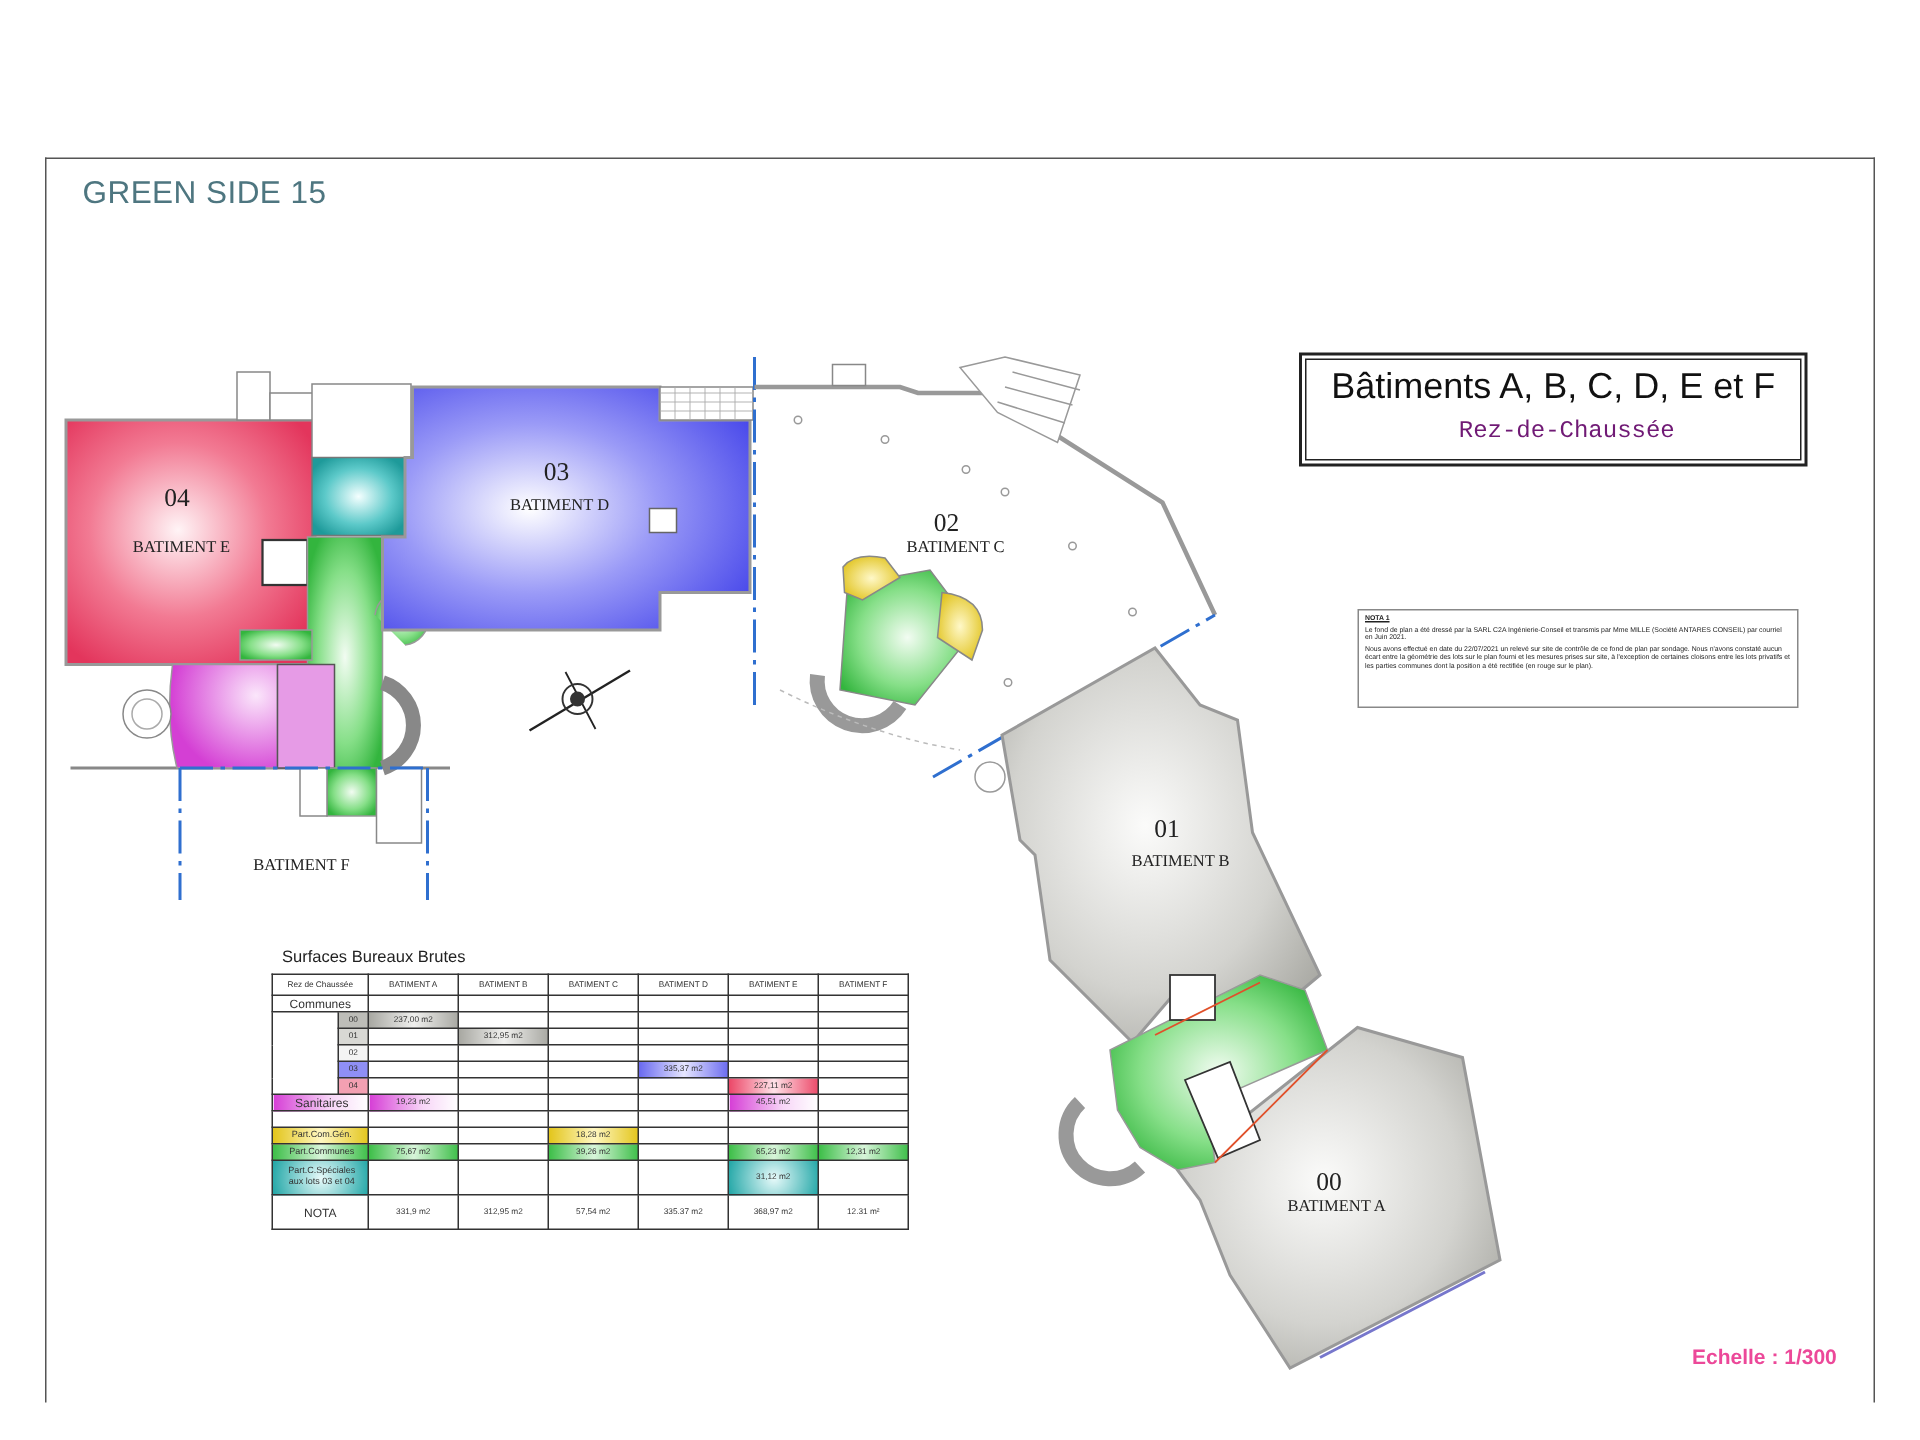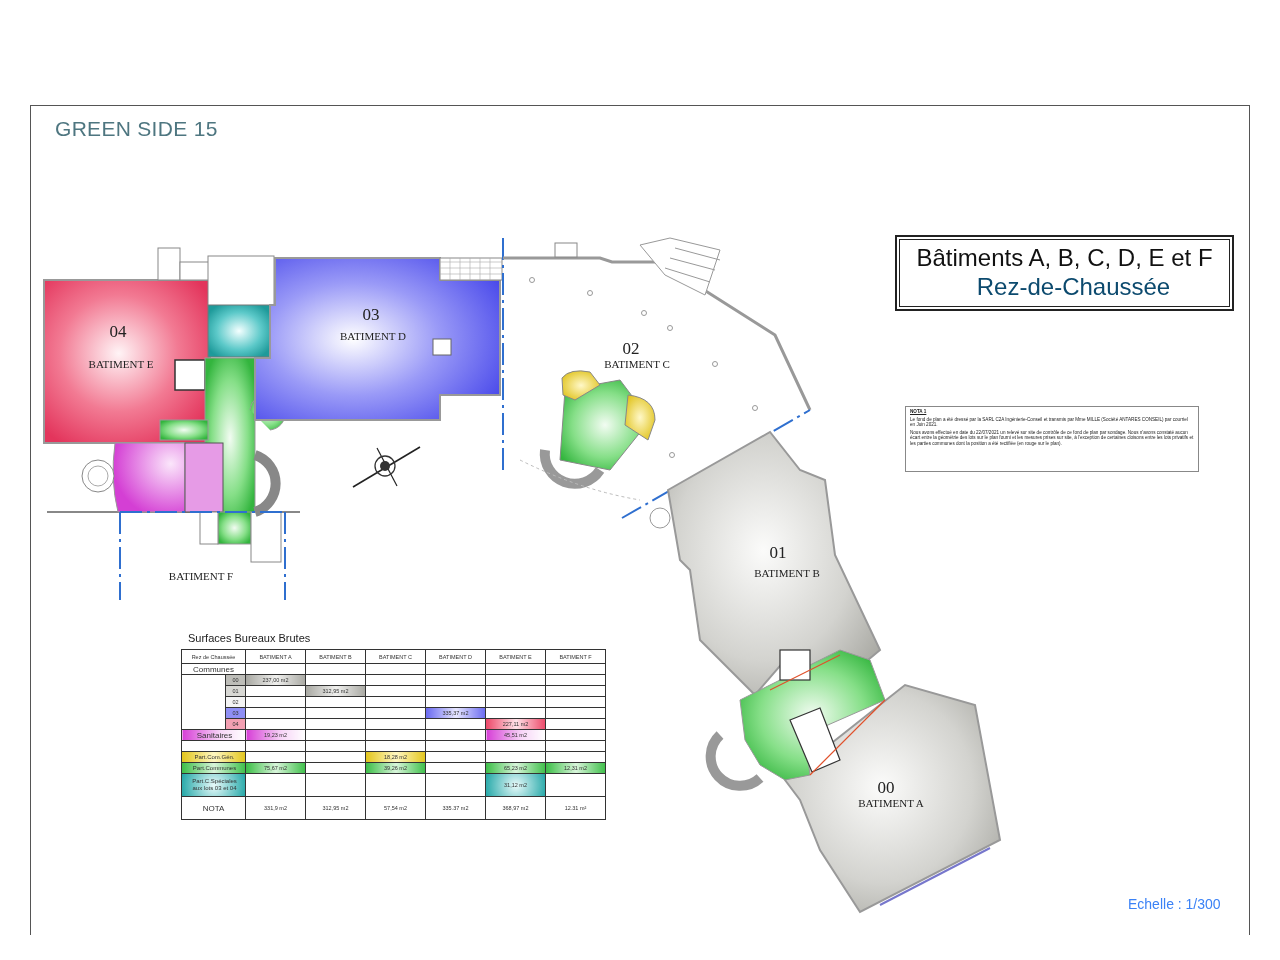--- a/index.html
+++ b/index.html
@@ -1,27 +1,27 @@
 <!DOCTYPE html>
 <html><head>
 <meta charset="utf-8">
 <style>
   html, body { margin:0; padding:0; background:#ffffff; }
   body { width:1280px; height:960px; position:relative; overflow:hidden; font-family:"Liberation Sans", sans-serif; }
   .frame { position:absolute; left:30px; top:105px; width:1220px; height:830px; border-top:1.5px solid #555; border-left:1.5px solid #555; border-right:1.5px solid #555; box-sizing:border-box; }
   .project-title { position:absolute; left:55px; top:117px; font-size:21px; color:#4e7680; letter-spacing:0.3px;text-align:right; }
   .plan-svg { position:absolute; left:0; top:0; }
-  .title-box { position:absolute; left:895px; top:235px; width:339px; height:76px; border:2px solid #222; box-sizing:border-box; padding:2px; }
+  .title-box { position:absolute; left:866px; top:235px; width:339px; height:76px; border:2px solid #222; box-sizing:border-box; padding:2px; }
   .title-box-inner { border:1px solid #222; width:100%; height:100%; box-sizing:border-box; text-align:center; }
   .title-line1 { font-size:24px; color:#111; margin-top:4px; line-height:28px; }
-  .title-line2 { font-size:24px; color:#0c4a6e; line-height:30px; padding-left:18px; }
+  .title-line2 { font-size:16px; color:#701a75; line-height:30px; padding-left:18px;font-family:Liberation Mono, monospace; }
   .nota { position:absolute; left:905px; top:406px; width:294px; height:66px; border:1px solid #888; box-sizing:border-box; padding:2px 4px; font-size:4.6px; line-height:5.6px; color:#222; }
   .nota .nota-head { text-decoration:underline; font-weight:bold; }
   .nota p { margin:2px 0 2px 0; }
-  .scale { position:absolute; left:1128px; top:896px; font-size:14px; color:#3b82f6; }
+  .scale { position:absolute; left:1128px; top:896px; font-size:14px; color:#ec4899;font-weight:bold; }
   .table-title { position:absolute; left:188px; top:632px; font-size:11px; color:#222; }
   table.surf { position:absolute; left:181px; top:649px; border-collapse:collapse; font-size:5.5px; color:#333; }
   table.surf td, table.surf th { border:1px solid #333; padding:0; height:10px; text-align:center; font-weight:normal; }
   table.surf th { height:13px; }
   .c-label { width:43px; }
   .c-sub { width:19px; }
   .c-col { width:59px; }
   .lbl-left { text-align:center; padding-left:2px !important; font-size:7px; }
   .g-grey { background:linear-gradient(to right, #a9a9a3, #f0f0ee 50%, #a9a9a3); }
   .g-blue { background:linear-gradient(to right, #6b6bf0, #e6e6ff 50%, #6b6bf0); }

